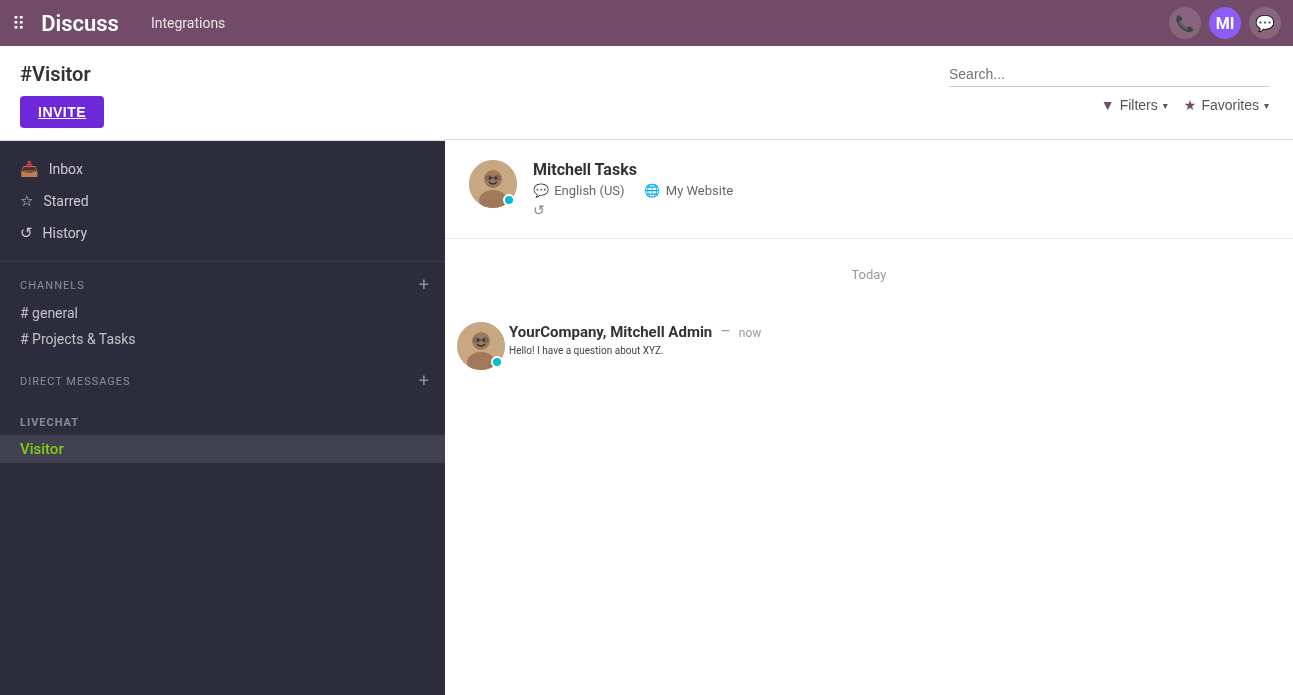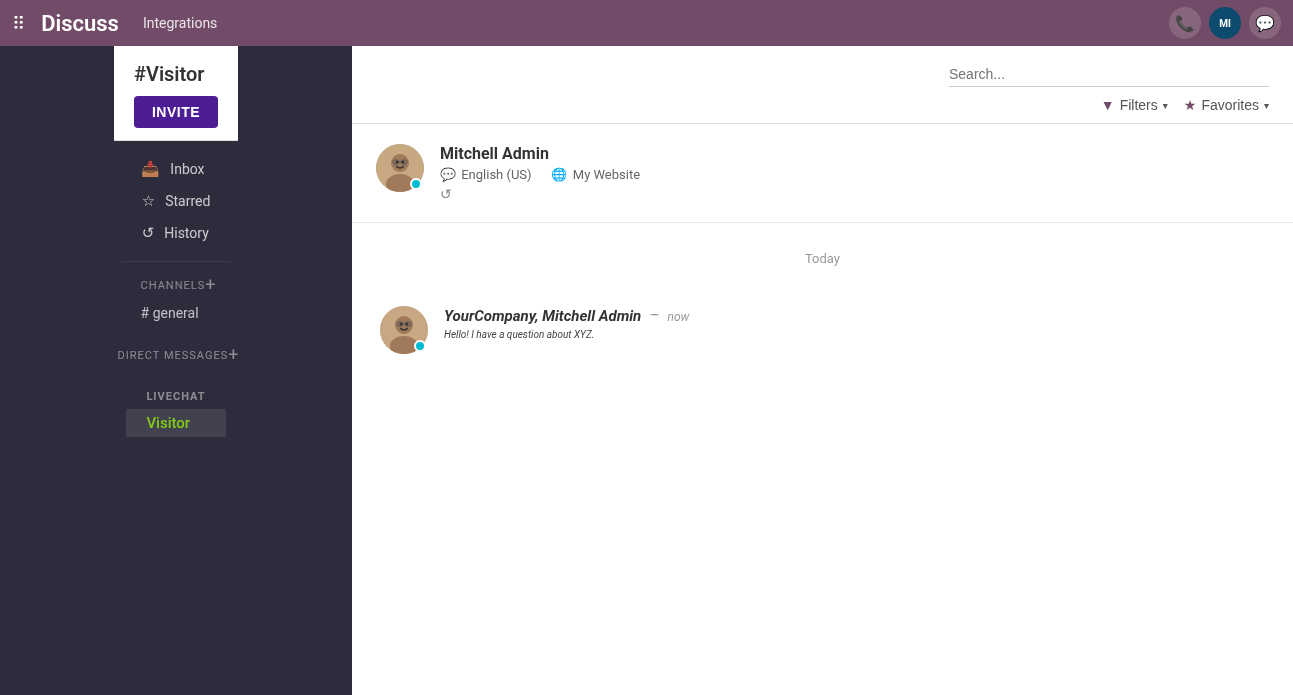--- a/index.html
+++ b/index.html
@@ -17,21 +17,21 @@
     .nav-grid-icon {
       color: white;
       font-size: 18px;
       margin-right: 16px;
       cursor: pointer;
     }
     .nav-title {
       color: white;
       font-size: 22px;
       font-weight: 600;
-      margin-right: 24px;
+      margin-right: 32px;
     }
     .nav-integrations {
       color: rgba(255,255,255,0.85);
       font-size: 14px;
       cursor: pointer;
     }
     .nav-spacer { flex: 1; }
     .nav-icons {
       display: flex;
       align-items: center;
@@ -46,69 +46,69 @@
       justify-content: center;
       cursor: pointer;
       color: white;
       font-size: 16px;
       background: rgba(255,255,255,0.15);
     }
     .nav-avatar {
       width: 32px;
       height: 32px;
       border-radius: 50%;
-      background: #0c4a6e;
+      background: #8b5cf6;
       display: flex;
       align-items: center;
       justify-content: center;
       color: white;
-      font-size: 10px;
+      font-size: 16px;
       font-weight: bold;
       cursor: pointer;
     }
 
     
     .main-layout {
       display: flex;
       flex: 1;
       overflow: hidden;
     }
 
     
     .sidebar {
-      width: 352px;
+      width: 445px;
       background: #2C2C3C;
       display: flex;
       flex-direction: column;
       flex-shrink: 0;
-      align-items: center;
     }
 
     
     .sidebar-header {
       background: white;
       padding: 16px 20px 12px 20px;
       border-bottom: 1px solid #e0e0e0;
     }
     .channel-title {
       font-size: 20px;
       font-weight: 600;
       color: #333;
     }
     .invite-btn {
       margin-top: 10px;
-      background: #4c1d95;
+      background: #6d28d9;
       color: white;
       border: none;
       padding: 8px 18px;
       font-size: 14px;
       font-weight: 600;
       border-radius: 4px;
       cursor: pointer;
       letter-spacing: 0.5px;
+      text-decoration: underline;
     }
 
     
     .sidebar-nav {
       padding: 12px 0;
       border-bottom: 1px solid rgba(255,255,255,0.08);
     }
     .sidebar-nav-item {
       display: flex;
       align-items: center;
@@ -177,21 +177,21 @@
     
     .content-area {
       flex: 1;
       display: flex;
       flex-direction: column;
       background: white;
     }
 
     
     .content-search-bar {
-      padding: 16px 24px 10px 24px;
+      padding: 16px 24px 26px 24px;
       border-bottom: 1px solid #e0e0e0;
     }
     .search-row {
       display: flex;
       align-items: center;
       justify-content: flex-end;
       margin-bottom: 10px;
     }
     .search-input {
       border: none;
@@ -297,25 +297,24 @@
       background: #e0e0e0;
     }
     .divider-line-right {
       flex: 1;
       height: 1px;
       background: #e0e0e0;
     }
 
     
     .chat-message {
-      padding: 12px 28px;
+      padding: 12px 12px;
       display: flex;
       align-items: flex-start;
-      gap: 16px;
-      font-style: italic;
+      gap: 4px;
     }
     .message-header {
       display: flex;
       align-items: baseline;
       gap: 8px;
       margin-bottom: 4px;
     }
     .message-sender {
       font-size: 15px;
       font-weight: 700;
@@ -370,20 +369,23 @@
     </div>
 
     <div class="sidebar-section">
       <div class="sidebar-section-header">
         <span class="sidebar-section-title">CHANNELS</span>
         <span class="sidebar-section-add">+</span>
       </div>
       <div class="sidebar-channel-item">
         <span># general</span>
       </div>
+      <div class="sidebar-channel-item">
+        <span># Projects &amp; Tasks</span>
+      </div>
     </div>
 
     <div class="sidebar-section">
       <div class="sidebar-section-header">
         <span class="sidebar-section-title">DIRECT MESSAGES</span>
         <span class="sidebar-section-add">+</span>
       </div>
     </div>
 
     <div class="sidebar-livechat-section">
@@ -428,21 +430,21 @@
             <path d="M20 22 Q24 26 28 22" stroke="#333" stroke-width="1.5" fill="none"></path>
 
             <rect x="17" y="16" width="6" height="4" rx="2" fill="none" stroke="#555" stroke-width="1"></rect>
             <rect x="25" y="16" width="6" height="4" rx="2" fill="none" stroke="#555" stroke-width="1"></rect>
             <line x1="23" y1="18" x2="25" y2="18" stroke="#555" stroke-width="1"></line>
           </svg>
         </div>
         <div class="avatar-status"></div>
       </div>
       <div class="visitor-details">
-        <div class="visitor-name">Mitchell Admin</div>
+        <div class="visitor-name">Mitchell Tasks</div>
         <div class="visitor-meta">
           <div class="meta-item">
             <span style="color:#888;">💬</span>
             <span>English (US)</span>
           </div>
           <div class="meta-item">
             <span style="color:#888;">🌐</span>
             <span>My Website</span>
           </div>
         </div>

